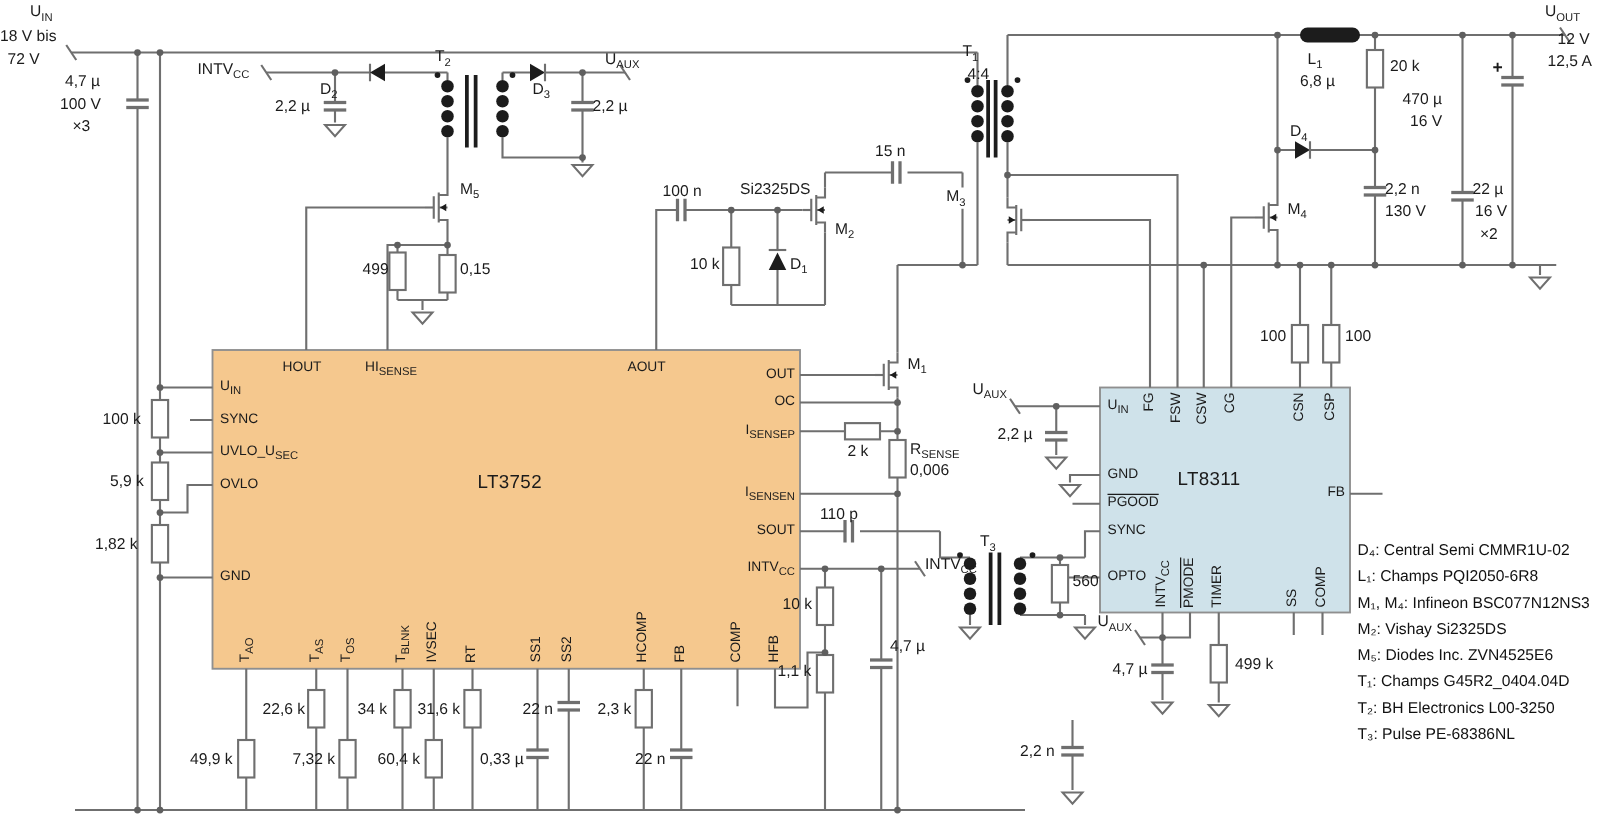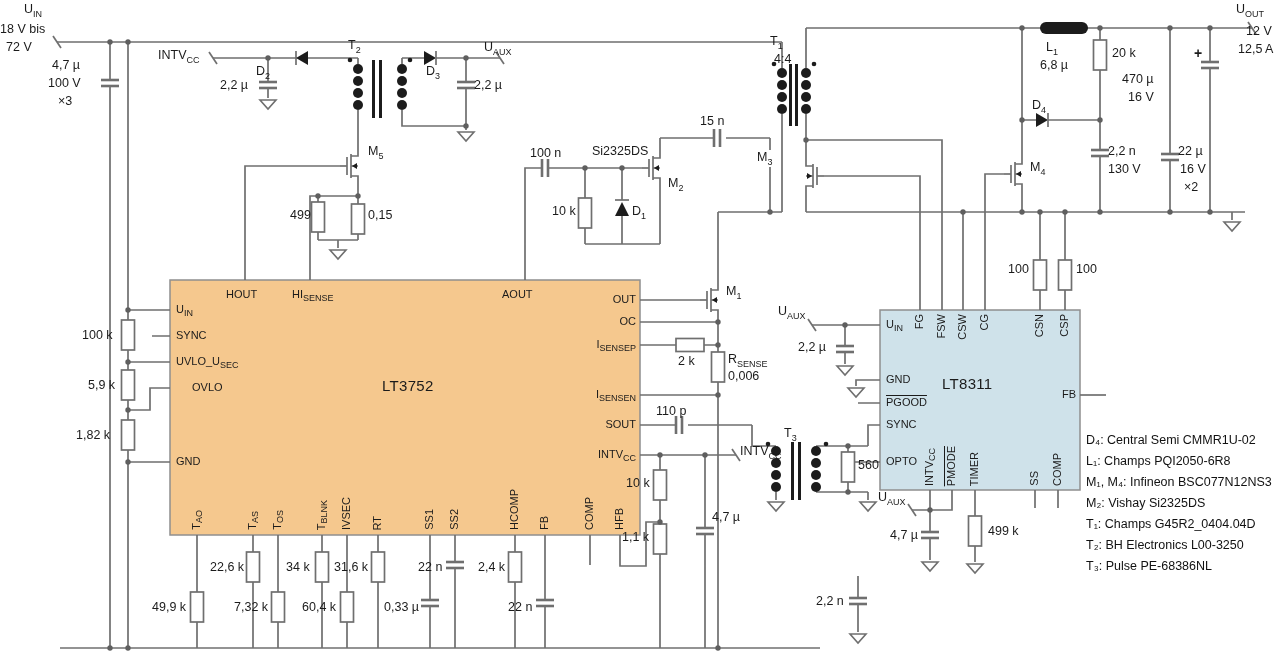--- a/index.html
+++ b/index.html
@@ -300,28 +300,28 @@
 <div class="lbl" style="left:76px;top:428px"><span>1,82 k</span></div>
 
 <div class="lbl" style="left:210px;top:560px"><span>22,6 k</span></div>
 <div class="lbl" style="left:152px;top:600px"><span>49,9 k</span></div>
 <div class="lbl" style="left:286px;top:560px"><span>34 k</span></div>
 <div class="lbl" style="left:234px;top:600px"><span>7,32 k</span></div>
 <div class="lbl" style="left:334px;top:560px"><span>31,6 k</span></div>
 <div class="lbl" style="left:302px;top:600px"><span>60,4 k</span></div>
 <div class="lbl" style="left:418px;top:560px"><span>22 n</span></div>
 <div class="lbl" style="left:384px;top:600px"><span>0,33 µ</span></div>
-<div class="lbl" style="left:478px;top:560px"><span>2,4 k</span></div>
+<div class="lbl" style="left:478px;top:560px"><span>2,3 k</span></div>
 <div class="lbl" style="left:508px;top:600px"><span>22 n</span></div>
 
 <div class="lbl big" style="left:382px;top:378px"><span>LT3752</span></div>
 <div class="lbl pin" style="left:176px;top:303px"><span>U</span><sub>IN</sub></div>
 <div class="lbl pin" style="left:176px;top:329px"><span>SYNC</span></div>
 <div class="lbl pin" style="left:176px;top:355px"><span>UVLO_U</span><sub>SEC</sub></div>
-<div class="lbl pin" style="left:192px;top:381px"><span>OVLO</span></div>
+<div class="lbl pin" style="left:176px;top:381px"><span>OVLO</span></div>
 <div class="lbl pin" style="left:176px;top:455px"><span>GND</span></div>
 <div class="lbl pin" style="left:226px;top:288px"><span>HOUT</span></div>
 <div class="lbl pin" style="left:292px;top:288px"><span>HI</span><sub>SENSE</sub></div>
 <div class="lbl pin" style="left:502px;top:288px"><span>AOUT</span></div>
 <div class="lbl pin" style="right:644px;top:293px"><span>OUT</span></div>
 <div class="lbl pin" style="right:644px;top:315px"><span>OC</span></div>
 <div class="lbl pin" style="right:644px;top:338px"><span>I</span><sub>SENSEP</sub></div>
 <div class="lbl pin" style="right:644px;top:388px"><span>I</span><sub>SENSEN</sub></div>
 <div class="lbl pin" style="right:644px;top:418px"><span>SOUT</span></div>
 <div class="lbl pin" style="right:644px;top:448px"><span>INTV</span><sub>CC</sub></div>
@@ -381,18 +381,19 @@
 <div class="lbl" style="left:1076px;top:262px"><span>100</span></div>
 <div class="lbl" style="left:1236px;top:2px"><span>U</span><sub>OUT</sub></div>
 <div class="lbl" style="left:1246px;top:24px"><span>12 V</span></div>
 <div class="lbl" style="left:1238px;top:42px"><span>12,5 A</span></div>
 
 <div class="bom">
   <div>D₄: Central Semi CMMR1U-02</div>
   <div>L₁: Champs PQI2050-6R8</div>
   <div>M₁, M₄: Infineon BSC077N12NS3</div>
   <div>M₂: Vishay Si2325DS</div>
+  <div>M₅: Diodes Inc. ZVN4525E6</div>
   <div>T₁: Champs G45R2_0404.04D</div>
   <div>T₂: BH Electronics L00-3250</div>
   <div>T₃: Pulse PE-68386NL</div>
 </div>
 
 </div>
 
 </body></html>

